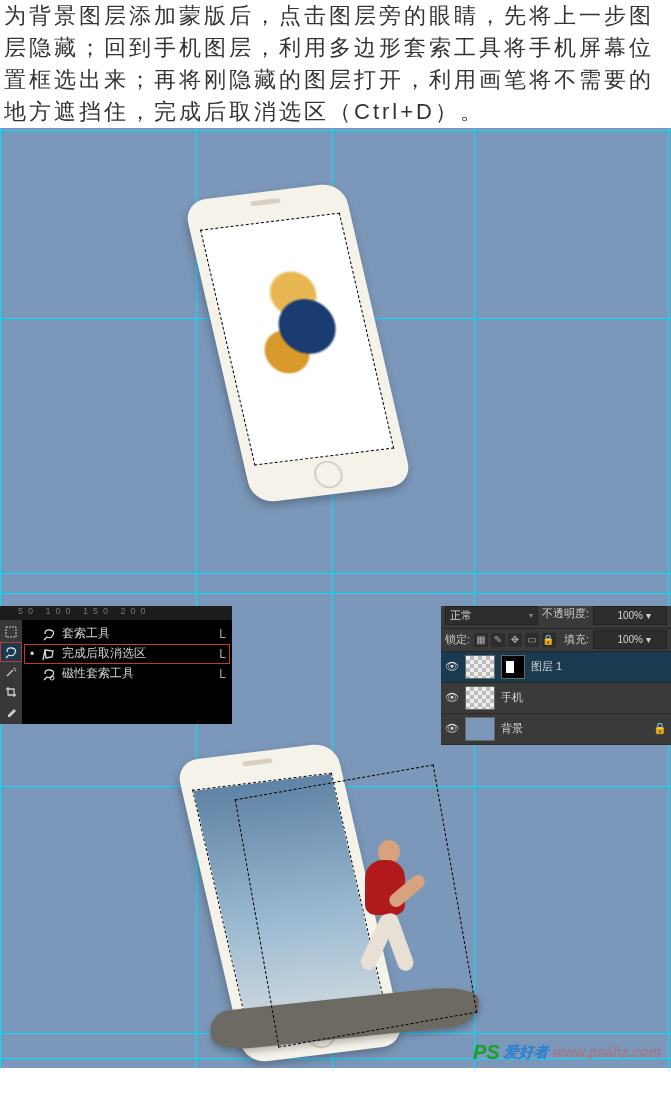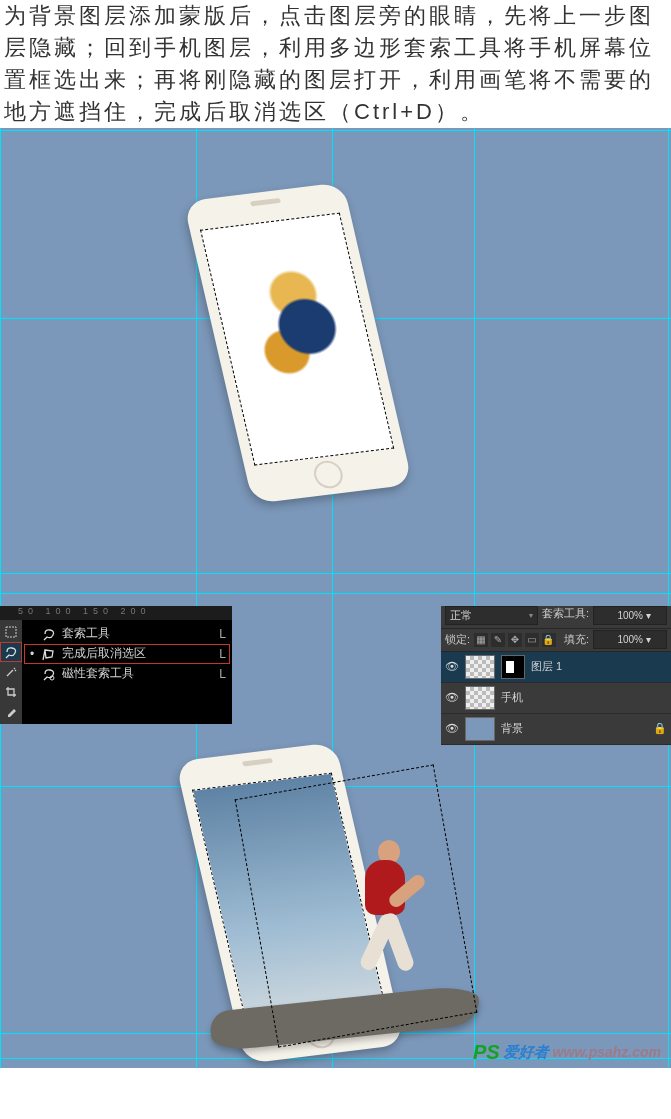--- a/index.html
+++ b/index.html
@@ -399,21 +399,21 @@
         </div>
     </div>
   </div>
 
   <div class="layers-panel">
     <div class="lp-row1">
       <div class="select-ctl">
         <span>正常</span>
           <span class="tri">▾</span>
       </div>
-      <span class="sm-label">套索工具:</span>
+      <span class="sm-label">不透明度:</span>
       <div class="num-ctl">
         <span>100%</span>
           <span class="tri" style="margin-left:3px">▾</span>
       </div>
     </div>
     <div class="lp-row2">
       <span class="sm-label">锁定:</span>
       <div class="lock-icons">
         <span>▦</span>
         <span>✎</span>

